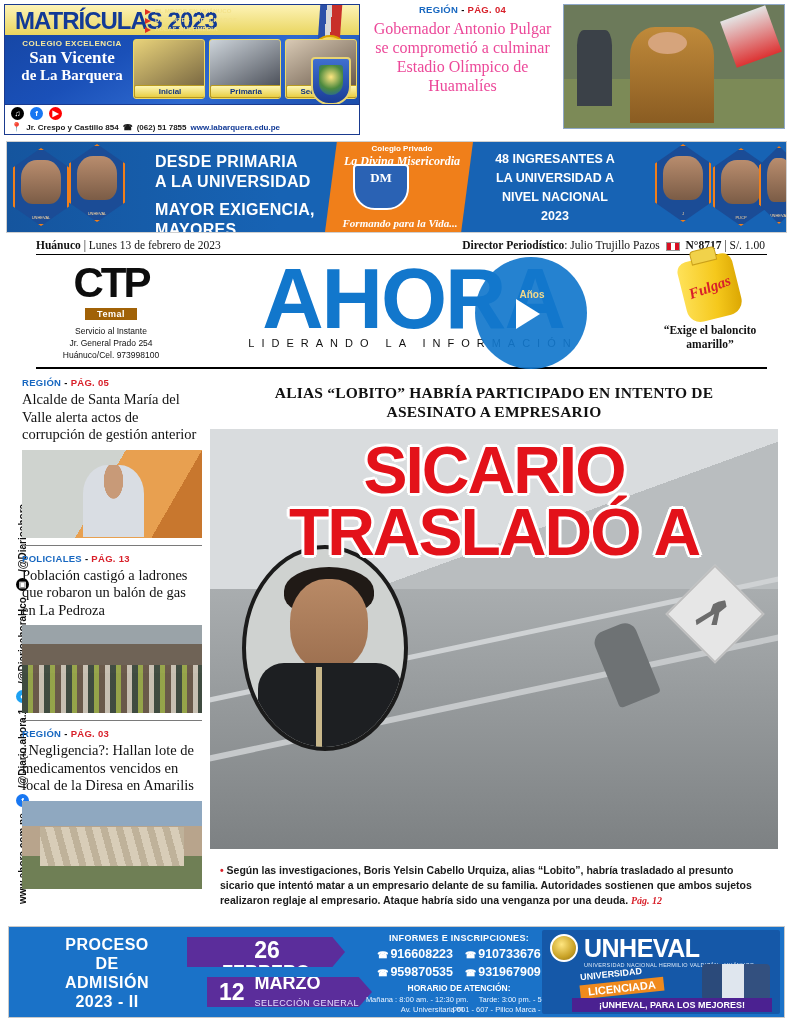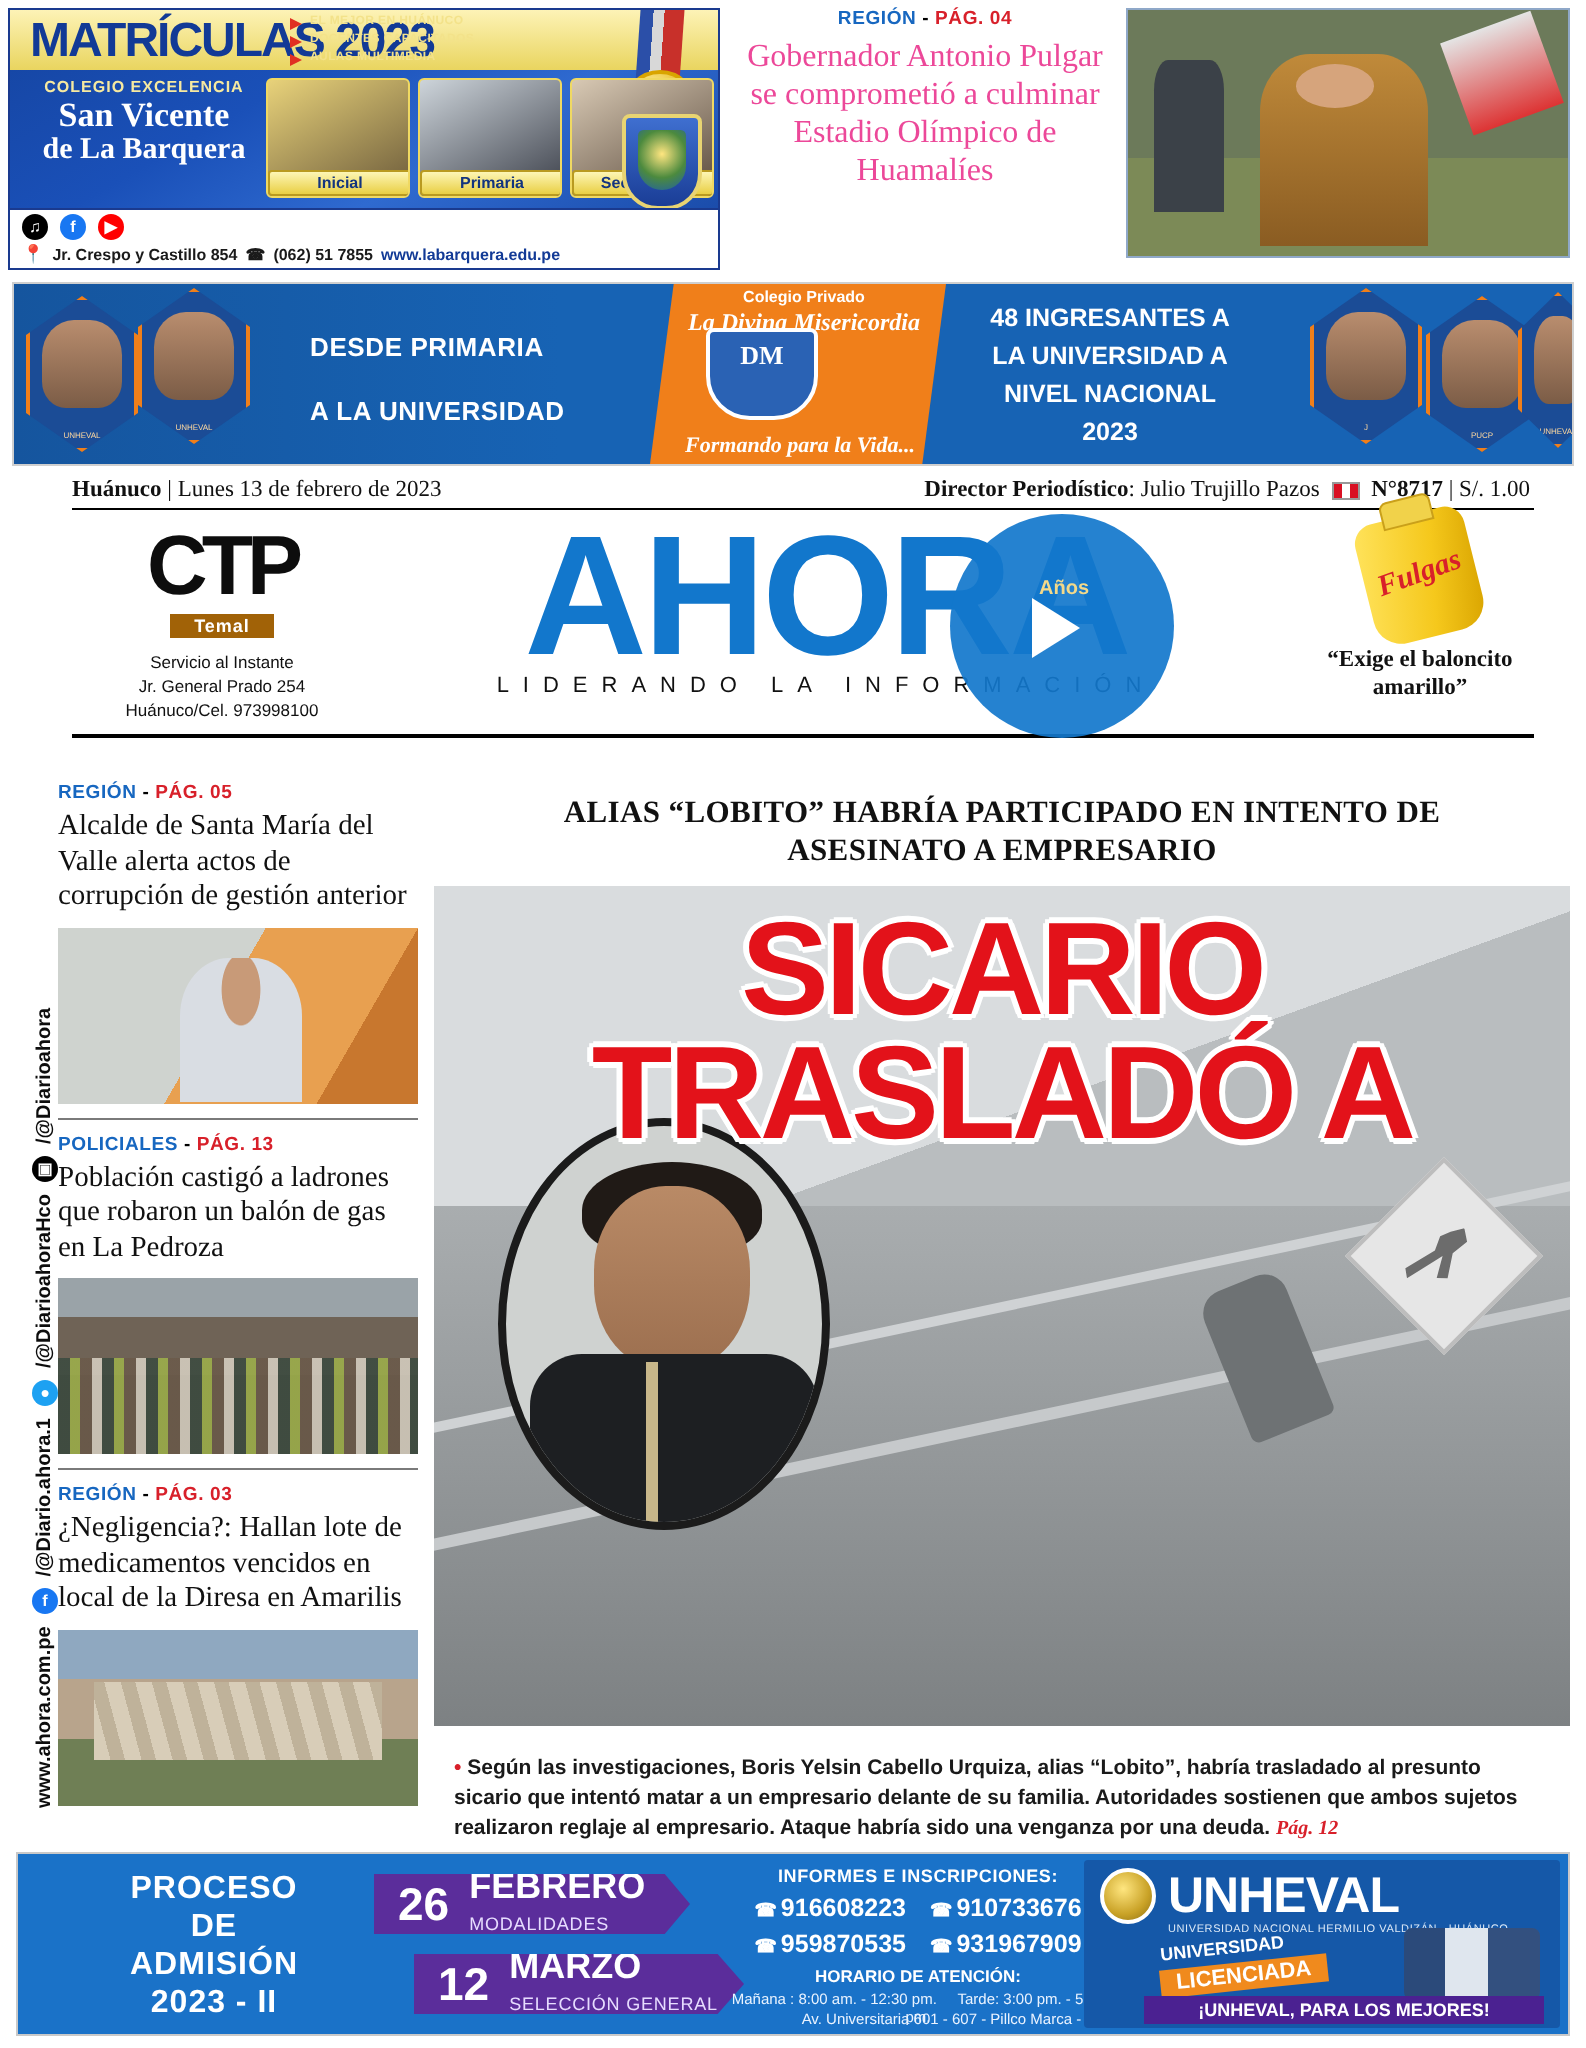--- a/index.html
+++ b/index.html
@@ -69,21 +69,21 @@
   .kicker .k-pag{color:#d8202a;}
   .tn-head{font-family:"Liberation Serif",serif;font-size:16px;line-height:19px;color:#ec4899;margin-top:4px;}
   .tn-photo{width:222px;height:125px;border:1px solid #8fa8c8;position:relative;overflow:hidden;background:#6c7a5a;}
 
   
   .banner2{margin:5px 6px 0 6px;height:92px;border:1px solid #cfcfcf;position:relative;overflow:hidden;
     background:linear-gradient(90deg,#15559e 0%,#1763b4 35%,#1763b4 100%);}
   .b2-orange{position:absolute;left:318px;top:0;width:148px;height:100%;background:#f07f1a;
      clip-path: polygon(8% 0, 100% 0, 92% 100%, 0% 100%);}
   .b2-col1{position:absolute;left:148px;top:10px;width:170px;text-align:left;}
-  .b2-col1 div{font-family:"Liberation Sans",sans-serif;font-size:13px;font-weight:bold;color:#fff;line-height:20px;letter-spacing:0.3px;margin-top:12px;}
+  .b2-col1 div{font-family:"Liberation Sans",sans-serif;font-size:16px;font-weight:bold;color:#fff;line-height:20px;letter-spacing:0.3px;}
   .b2-col3{position:absolute;left:468px;top:8px;width:160px;text-align:center;}
   .b2-col3 div{font-family:"Liberation Sans",sans-serif;font-size:12.5px;font-weight:bold;color:#fff;line-height:19px;}
   .b2-cpriv{position:absolute;left:330px;top:2px;width:130px;text-align:center;
     font-family:"Liberation Sans",sans-serif;font-size:8px;font-weight:bold;color:#fff;}
   .b2-dm{position:absolute;left:346px;top:22px;width:56px;height:46px;background:#2a62b4;
     border:2px solid #fff;border-radius:4px 4px 22px 22px;text-align:center;}
   .b2-dm span{font-family:"Liberation Serif",serif;font-size:13px;font-weight:bold;color:#fff;display:block;margin-top:4px;}
   .b2-script{position:absolute;left:318px;bottom:3px;width:150px;text-align:center;
     font-family:"Liberation Serif",serif;font-style:italic;font-size:11px;font-weight:bold;color:#fff;}
   .b2-hex{position:absolute;top:6px;width:56px;height:78px;background:#1b4c96;border:2px solid #f07f1a;
@@ -130,21 +130,21 @@
   
   .rail{position:absolute;left:0;top:388px;width:20px;height:520px;}
   .rail-inner{transform:rotate(-90deg);transform-origin:left top;position:absolute;left:16px;top:516px;
      white-space:nowrap;display:flex;align-items:center;gap:6px;
      font-family:"Liberation Sans",sans-serif;font-size:10px;font-weight:bold;color:#0d0d0d;}
   .rail-ic{width:13px;height:13px;border-radius:50%;display:inline-flex;align-items:center;justify-content:center;
      color:#fff;font-size:8px;font-weight:bold;transform:rotate(90deg);}
   .ic-fb{background:#1877f2;} .ic-tw{background:#1da1f2;} .ic-ig{background:#000;}
 
   
-  .content{position:relative;margin:20px 8px 0 22px;height:530px;display:flex;gap:8px;justify-content:flex-end;}
+  .content{position:relative;margin:6px 8px 0 22px;height:530px;display:flex;gap:8px;}
   .left-col{width:180px;}
   .brief{position:relative;}
   .brief + .brief{border-top:1px solid #7a7a7a;margin-top:7px;padding-top:7px;}
   .brief .bh{font-family:"Liberation Serif",serif;font-size:14.5px;line-height:17.5px;color:#111;margin-top:3px;}
   .brief .bimg{width:100%;height:88px;margin-top:6px;border:0;overflow:hidden;position:relative;}
   .img-mayor{background:linear-gradient(120deg,#cfd3cf 0 45%,#e8a050 45% 78%,#c8772e 78% 100%);}
   .img-mayor::after{content:"";position:absolute;left:34%;top:18%;width:34%;height:82%;
     background:radial-gradient(ellipse at 50% 22%,#c89a78 0 22%,#d9dde3 23% 100%);border-radius:40% 40% 0 0;}
   .img-crowd{background:linear-gradient(#9aa3a8 0 22%,#6f6356 22% 55%,#5d5346 55% 100%);}
   .img-crowd::after{content:"";position:absolute;left:0;bottom:0;width:100%;height:55%;
@@ -190,21 +190,21 @@
   
   .bottom-ad{position:absolute;left:8px;bottom:6px;width:777px;height:92px;
      border:1px solid #c9c9c9;background:#1a72c8;overflow:hidden;}
   .ba-left{position:absolute;left:14px;top:8px;width:168px;text-align:center;}
   .ba-left div{font-family:"Liberation Sans",sans-serif;font-weight:bold;font-size:16px;color:#fff;line-height:19px;letter-spacing:0.5px;}
   .ba-chip{position:absolute;height:30px;background:#5b2d9b;display:flex;align-items:center;
      clip-path:polygon(0 0, 92% 0, 100% 50%, 92% 100%, 0 100%);}
   .ba-chip .num{font-family:"Liberation Sans",sans-serif;font-weight:bold;font-size:23px;color:#fff;padding:0 10px 0 12px;}
   .ba-chip .mon{font-family:"Liberation Sans",sans-serif;font-weight:bold;font-size:18px;color:#fff;line-height:17px;}
   .ba-chip .sub{font-family:"Liberation Sans",sans-serif;font-size:9px;color:#e7dcff;letter-spacing:0.4px;}
-  .ba-c1{left:178px;top:10px;width:158px;}
+  .ba-c1{left:178px;top:10px;width:158px;flex-direction:column;}
   .ba-c2{left:198px;top:50px;width:165px;}
   .ba-mid{position:absolute;left:350px;top:6px;width:200px;text-align:center;}
   .ba-mid .t1{font-family:"Liberation Sans",sans-serif;font-weight:bold;font-size:9px;color:#fff;letter-spacing:0.3px;}
   .ba-phones{display:flex;justify-content:center;gap:12px;margin-top:4px;}
   .ba-ph{font-family:"Liberation Sans",sans-serif;font-weight:bold;font-size:12.5px;color:#fff;}
   .ba-ph::before{content:"\260E";font-size:9px;margin-right:2px;}
   .ba-mid .t2{font-family:"Liberation Sans",sans-serif;font-weight:bold;font-size:8.5px;color:#fff;margin-top:4px;}
   .ba-hours{font-family:"Liberation Sans",sans-serif;font-size:7.5px;color:#eaf3ff;margin-top:2px;}
   .ba-addr{position:absolute;left:300px;bottom:3px;width:420px;text-align:center;
      font-family:"Liberation Sans",sans-serif;font-size:7.5px;color:#eaf3ff;}

